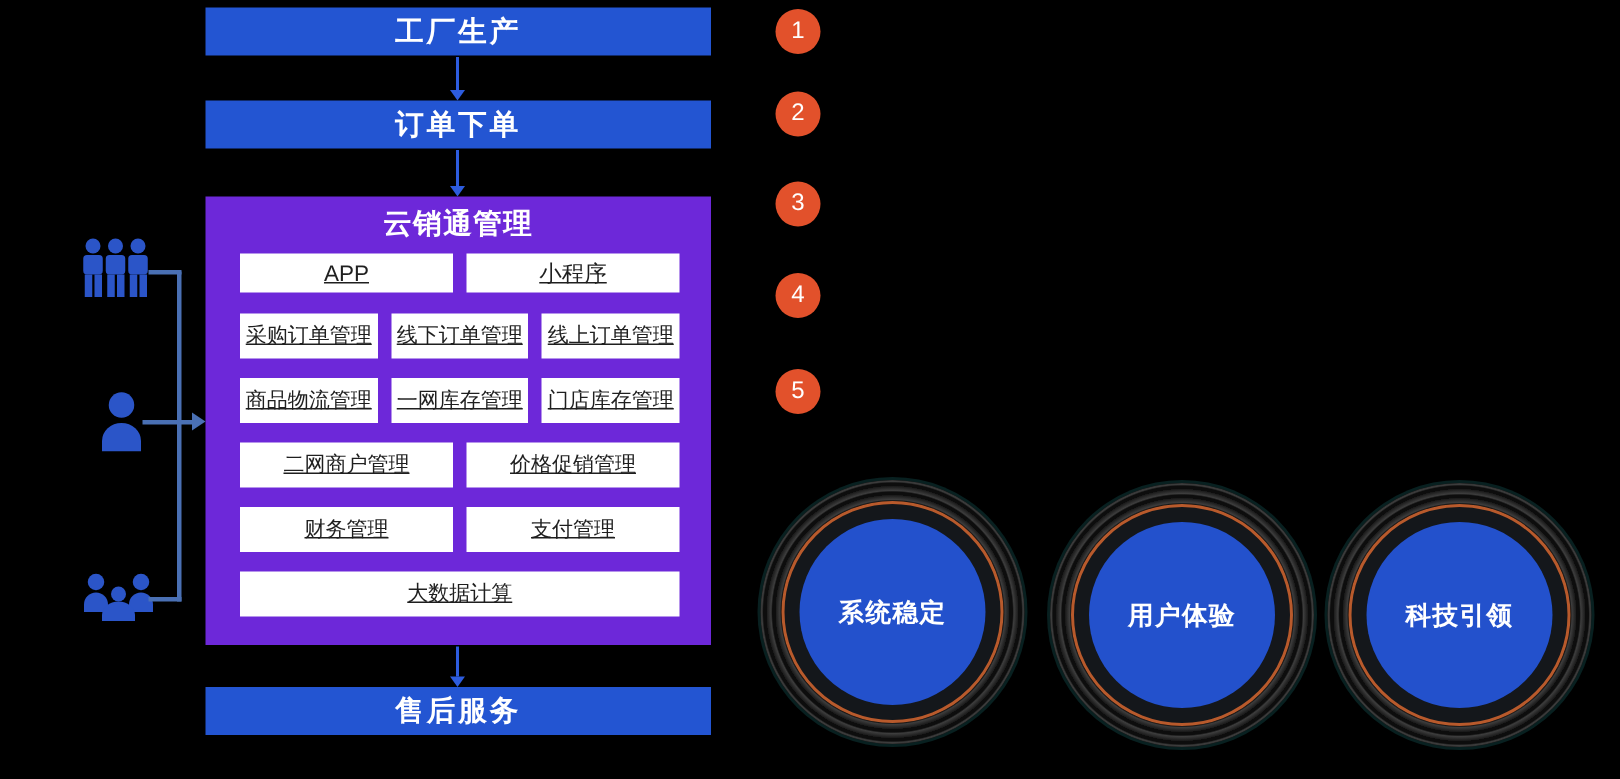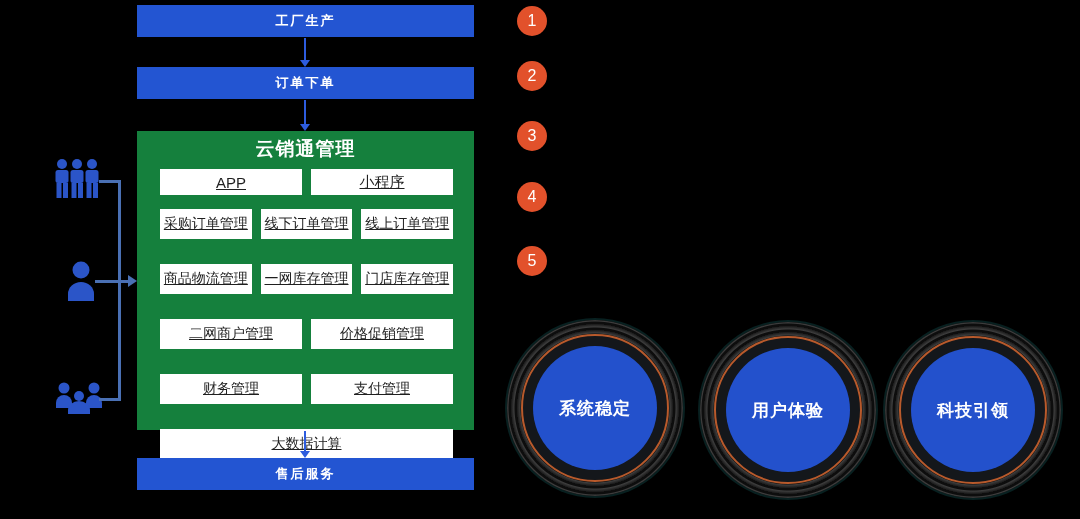--- a/index.html
+++ b/index.html
@@ -3,37 +3,37 @@
 <meta charset="utf-8">
 <style>
   html,body{margin:0;padding:0;background:#000;}
   .stage{
     position:relative;width:1080px;height:519px;background:#000;
     font-family:"Liberation Sans","DejaVu Sans",sans-serif;overflow:hidden;
   }
   
   .bar{
     position:absolute;left:137px;width:337px;height:32px;background:#2355d2;
-    color:#fff;font-size:13px;font-weight:700;letter-spacing:2px;
+    color:#fff;font-size:19px;font-weight:700;letter-spacing:2px;
     display:flex;align-items:center;justify-content:center;
   }
   
   .varrow{position:absolute;left:304px;width:2px;background:#2d5cde;}
   .varrow .head{
     position:absolute;left:-4px;bottom:-7px;width:0;height:0;
     border:5px solid transparent;border-top:7px solid #2d5cde;border-bottom:none;
   }
   
-  .mgmt{position:absolute;left:137px;top:131px;width:337px;height:299px;background:#15803d;}
+  .mgmt{position:absolute;left:137px;top:131px;width:337px;height:299px;background:#6d28d9;}
   .mgmt-title{
     height:36px;display:flex;align-items:center;justify-content:center;
     color:#fff;font-size:19px;font-weight:600;letter-spacing:1px;
   }
   .mgmt-grid{position:absolute;left:23px;right:21px;top:38px;}
-  .mrow{display:flex;gap:9px;margin-bottom:25px;}
+  .mrow{display:flex;gap:9px;margin-bottom:13px;}
   .mrow.channels{margin-bottom:14px;}
   .cell{
     flex:1;background:#fff;color:#1f1f1f;font-size:14px;height:30px;
     display:flex;align-items:center;justify-content:center;white-space:nowrap;text-decoration:underline;
   }
   .mrow.channels .cell{height:26px;font-size:15px;}
   
   .connector{position:absolute;background:#4a70b4;}
   .harrow-head{
     position:absolute;left:128px;top:275px;width:0;height:0;

